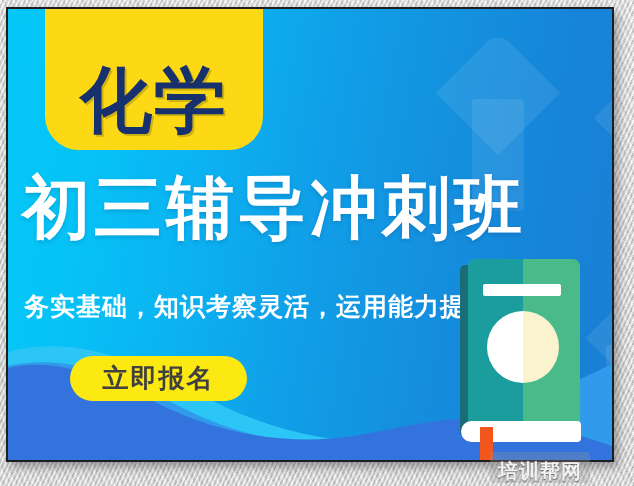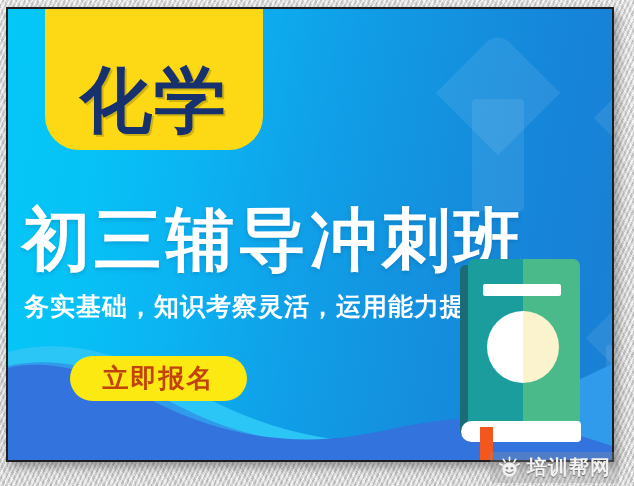--- a/index.html
+++ b/index.html
@@ -127,21 +127,20 @@
     left: 14px;
     top: 164px;
     width: 580px;
     font-size: 68px;
     font-weight: bold;
     line-height: 1.04;
     color: #ffffff;
     letter-spacing: 4px;
     white-space: nowrap;
     text-shadow: 0 2px 4px rgba(0,60,110,.22);
-    margin-top: 32px;
   }
 
   
   #subtitle {
     position: absolute;
     left: 16px;
     top: 281px;
     font-size: 25px;
     font-weight: bold;
     color: #ffffff;
@@ -152,21 +151,21 @@
   
   #cta-button {
     position: absolute;
     left: 62px;
     top: 347px;
     width: 177px;
     height: 45px;
     background: #FCE912;
     border: none;
     border-radius: 24px;
-    color: #c2410c;
+    color: #404040;
     font-family: "DejaVu Sans", "Liberation Sans", sans-serif;
     font-size: 26px;
     font-weight: bold;
     letter-spacing: 2px;
     cursor: pointer;
     padding: 0;
     line-height: 45px;
   }
 
   
@@ -231,20 +230,21 @@
     position: absolute;
     left: 490px;
     top: 452px;
     height: 31px;
     display: flex;
     align-items: center;
     gap: 6px;
     padding: 0 8px;
     border-radius: 4px;
     background: rgba(150,150,150,.30);
+    flex-direction: column;
   }
   #watermark-icon { width: 23px; height: 23px; display: block; }
   #watermark-label {
     font-family: "DejaVu Sans", "Liberation Sans", sans-serif;
     font-size: 20px;
     font-weight: bold;
     color: #f2f2f2;
     letter-spacing: 1px;
     text-shadow: 0 1px 1px rgba(60,60,60,.65);
     white-space: nowrap;

